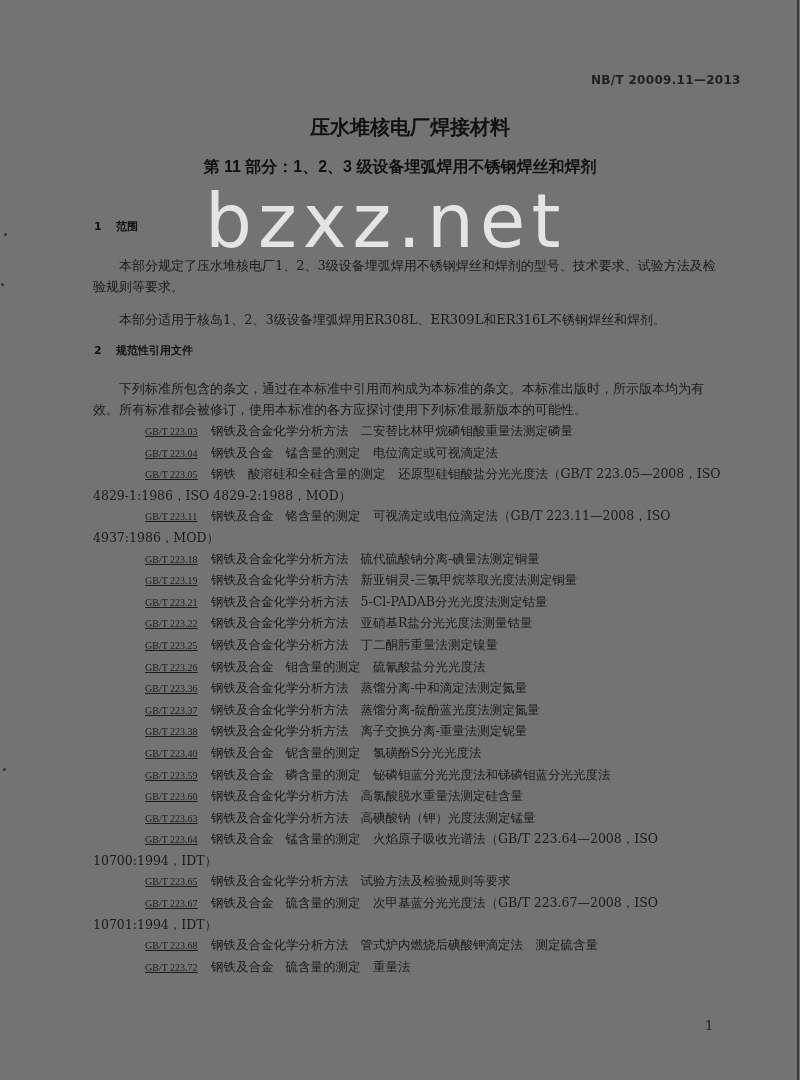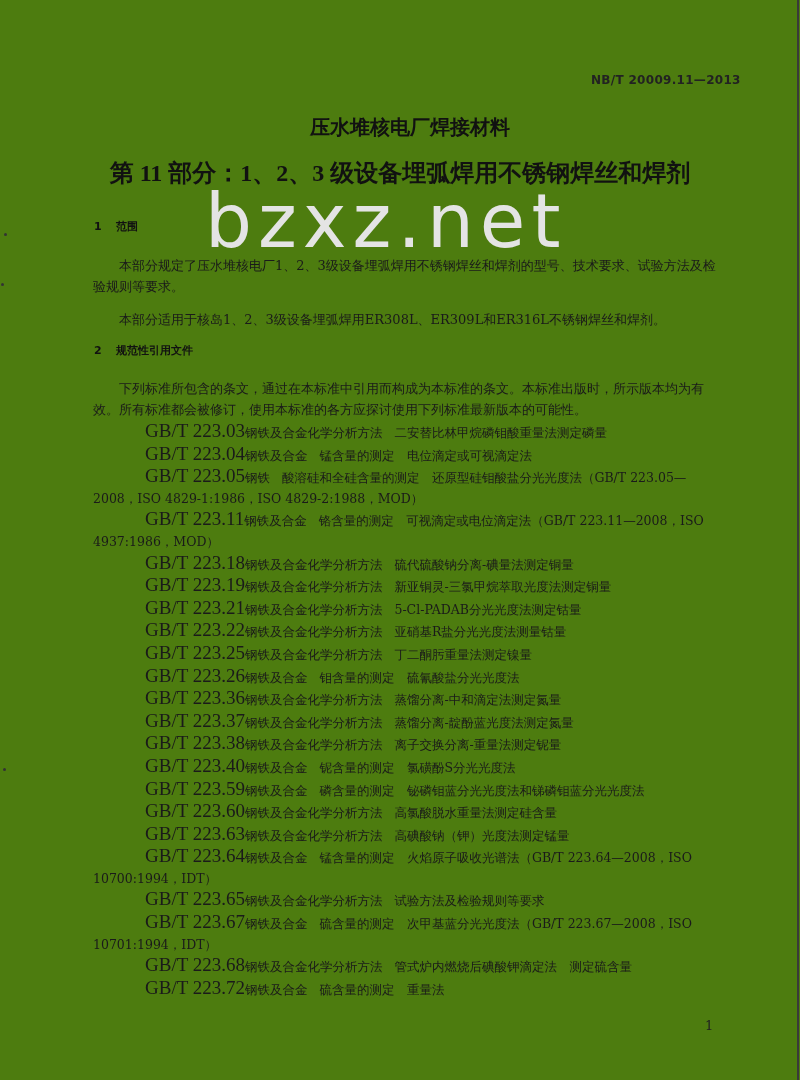--- a/index.html
+++ b/index.html
@@ -12,21 +12,21 @@
       height: 1080px;
       position: relative;
       overflow: hidden;
       font-family: "DejaVu Serif", "Liberation Serif", serif;
       color: #1a1a1a;
     }
     .page {
       position: absolute;
       left: 0; top: 0;
       width: 800px; height: 1080px;
-      background: #4d7c0f;
+      background: #737373;
     }
     .right-border {
       position: absolute;
       left: 797px; top: 0;
       width: 2px; height: 1080px;
       background: #3a3a3a;
     }
     .header-code {
       position: absolute;
       left: 591px; top: 73px;
@@ -57,22 +57,22 @@
       font-weight: bold;
       color: #111;
       z-index: 1;
       padding-left: 10px;
     }
     .title-sub {
       position: absolute;
       left: 0; width: 800px;
       top: 157px;
       text-align: center;
-      font-family: Liberation Serif, serif;
-      font-size: 24px;
+      font-family: Liberation Sans, sans-serif;
+      font-size: 16px;
       font-weight: bold;
       color: #111;
       z-index: 1;
     }
     .section-heading {
       position: absolute;
       left: 94px;
       font-family: "DejaVu Sans", "Liberation Sans", sans-serif;
       font-size: 11px;
       font-weight: bold;
@@ -98,21 +98,22 @@
       color: #1a1a1a;
     }
     .ref {
       text-indent: 26px;
       white-space: normal;
     }
     .ref .code {
       display: inline-block;
       min-width: 92px;
       font-family: "Liberation Serif", "DejaVu Serif", serif;
-      font-size: 19px;
+      font-size: 10px;
+      text-decoration: underline;
     }
     .ref .t1 { margin-right: 12px; }
     .page-num {
       position: absolute;
       left: 705px; top: 1018px;
       font-size: 13px;
       color: #222;
     }
     .speck {
       position: absolute;

